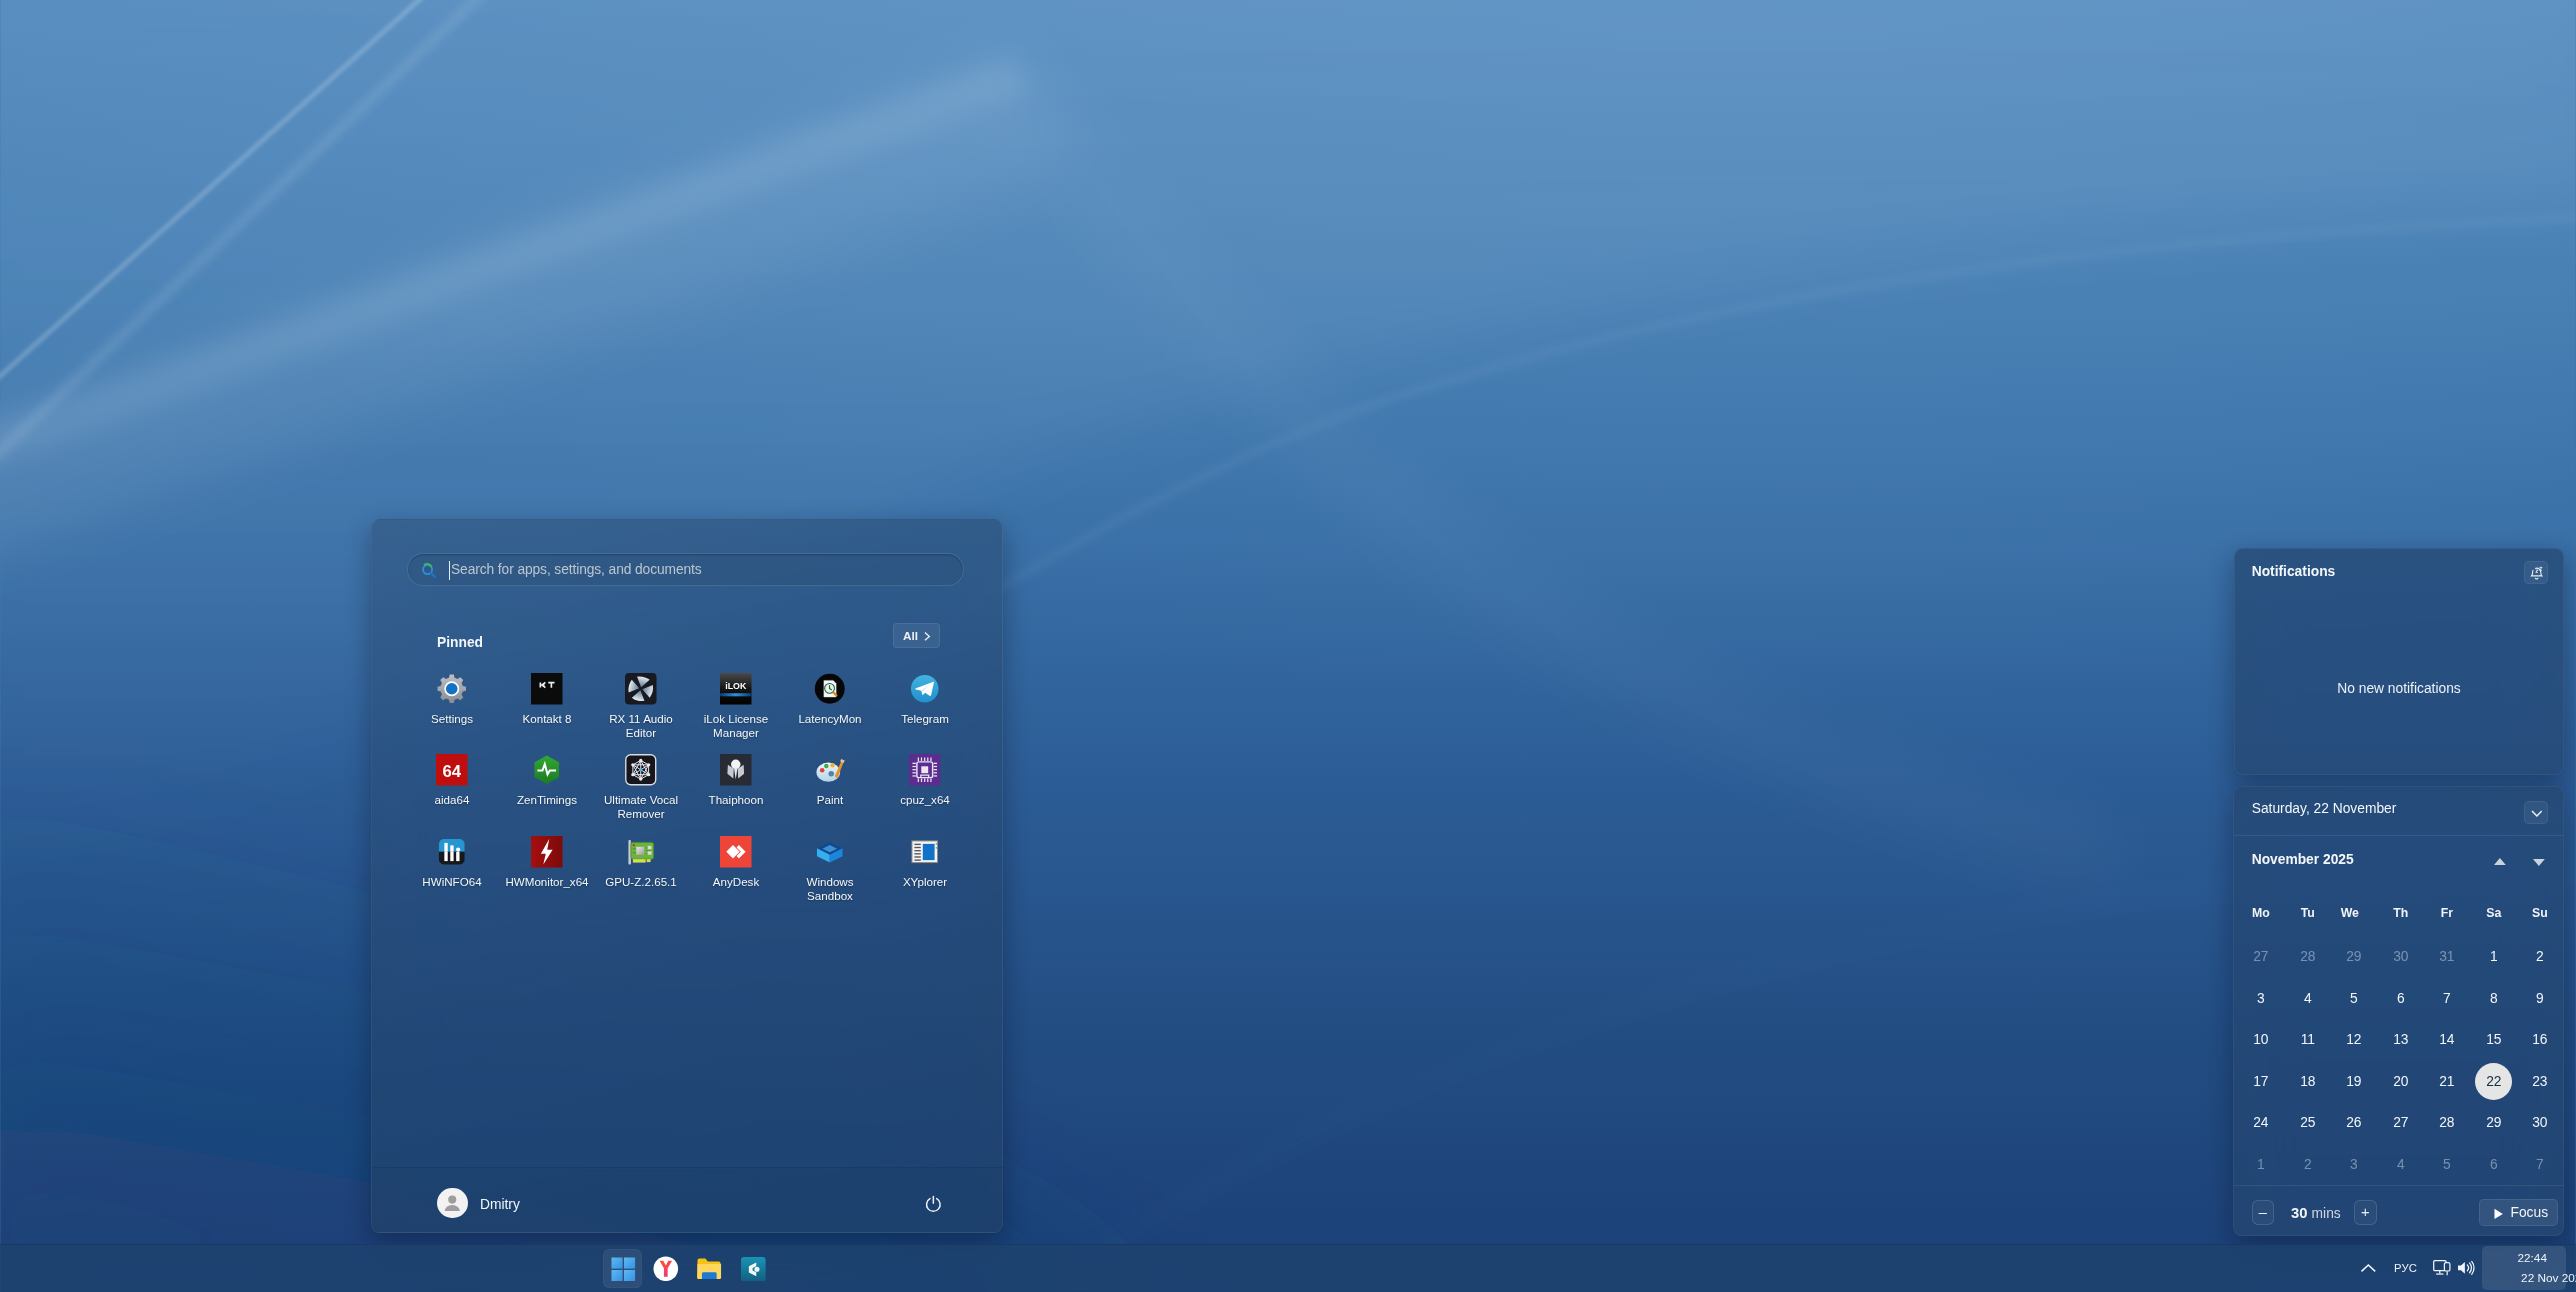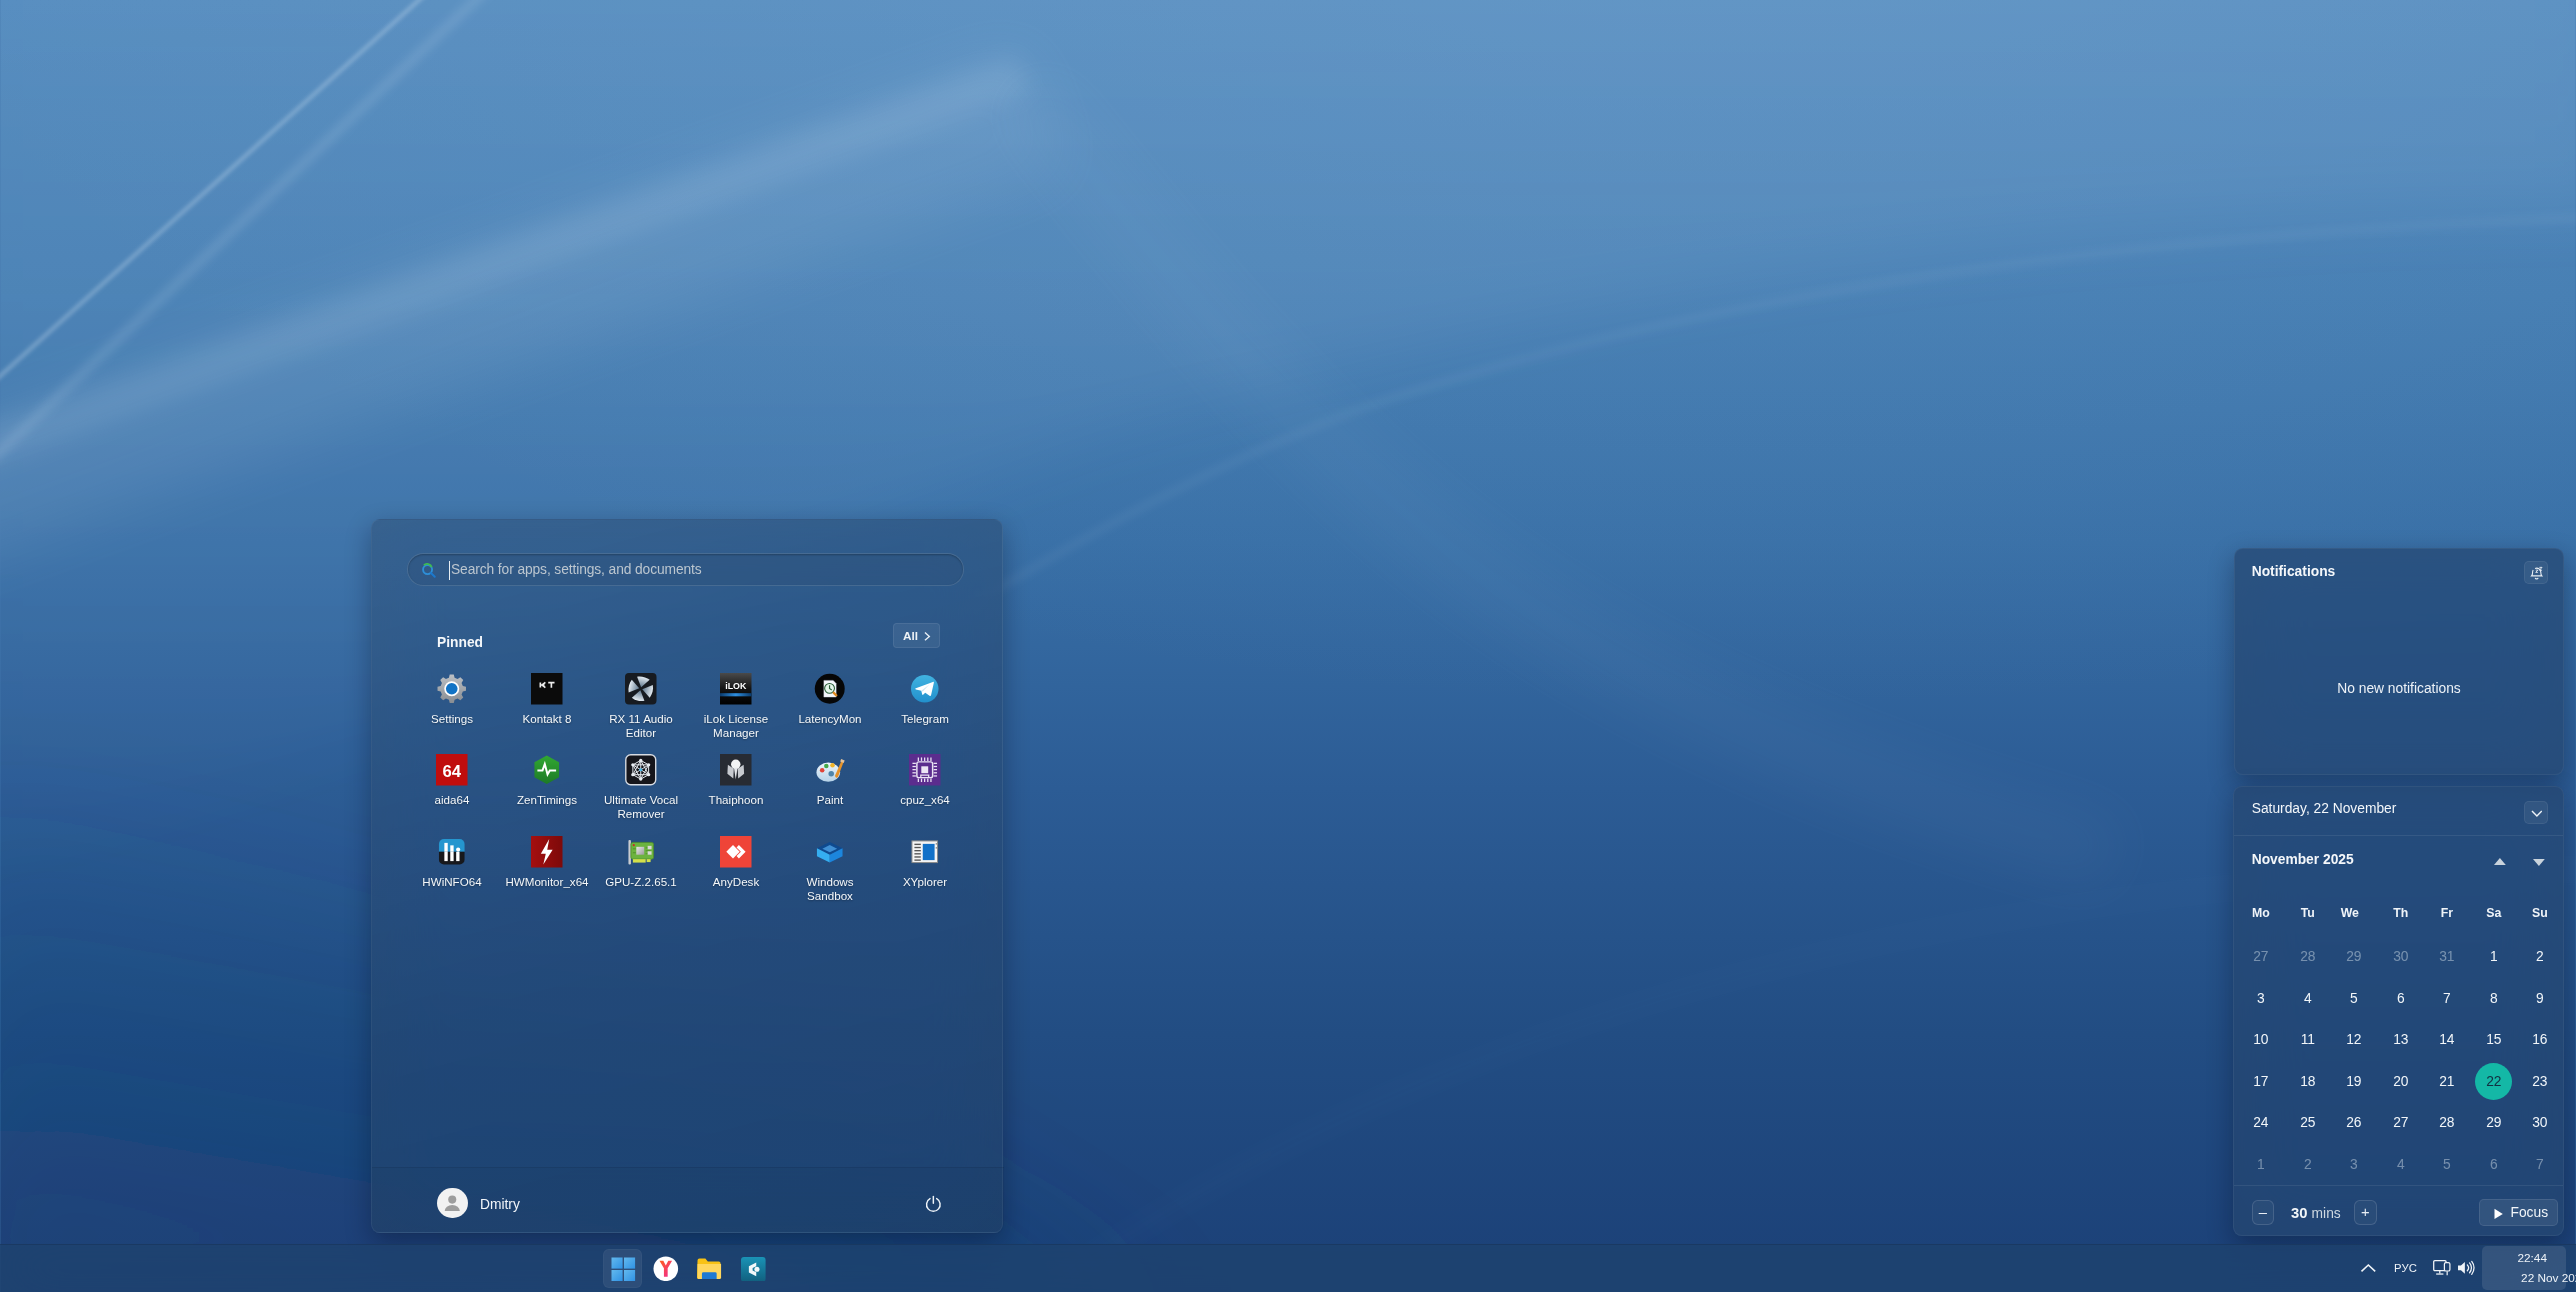--- a/index.html
+++ b/index.html
@@ -45,21 +45,21 @@
            border:1px solid rgba(255,255,255,0.07); }
   #cal { left:2233px; top:786px; width:331px; height:450px; }
   #cal .hdr { position:absolute; left:17.7px; top:13.8px; font-size:13.8px; color:#f4f7fa; }
   .divider { position:absolute; left:0; width:100%; height:1px; background:rgba(255,255,255,0.08); }
   #cal .month { position:absolute; left:17.7px; top:65px; font-size:13.8px; font-weight:bold; color:#f4f7fa; }
   .dow { position:absolute; top:119px; width:39px; margin-left:-19.7px; text-align:center;
          font-size:12.3px; font-weight:bold; color:#f0f4f8; }
   .day { position:absolute; width:39px; height:39px; margin-left:-19.7px; margin-top:-19.7px;
          text-align:center; line-height:39px; font-size:13.8px; color:#f2f6f9; }
   .day.dim { color:rgba(222,232,240,0.45); }
-  .day.sel { background:#14b8a6; border-radius:50%; width:37px; height:37px; margin-left:-18.7px; margin-top:-18.7px; line-height:37px; color:#123042; font-weight:normal; }
+  .day.sel { background:#e5e5e5; border-radius:50%; width:37px; height:37px; margin-left:-18.7px; margin-top:-18.7px; line-height:37px; color:#123042; font-weight:normal; }
   #focusrow { position:absolute; left:0; top:398px; width:331px; height:52px; }
   .stepbtn { position:absolute; top:14.8px; width:22.6px; height:25.6px; border-radius:5.9px;
              background:rgba(255,255,255,0.04); border:1px solid rgba(255,255,255,0.13);
              color:#e8eef4; text-align:center; line-height:23.6px; font-size:14.8px; }
   #focusbtn { position:absolute; left:245px; top:13.8px; width:79px; height:27.5px; border-radius:4.9px;
               background:rgba(255,255,255,0.08); border:1px solid rgba(255,255,255,0.09);
               color:#f2f6f9; font-size:13.8px; }
   .tray-txt { position:absolute; color:#eef3f8; font-size:11.8px; }
 </style>
 </head>

